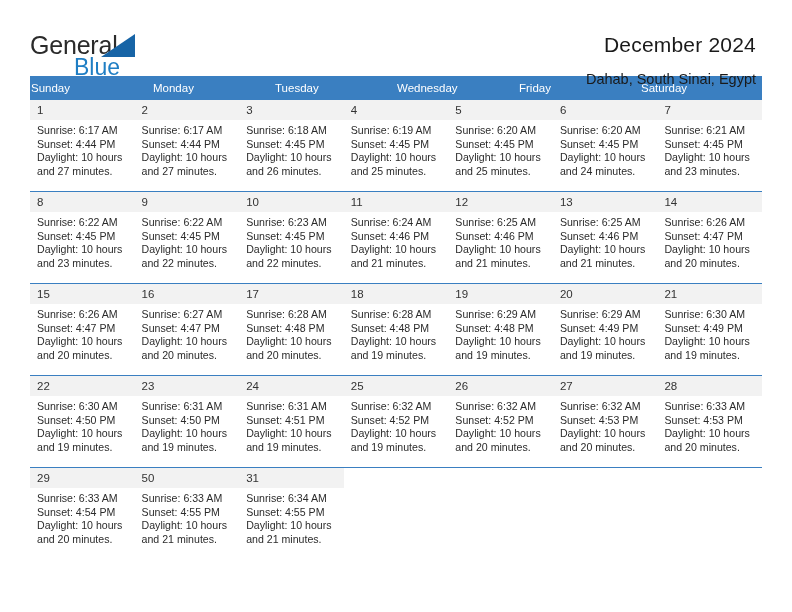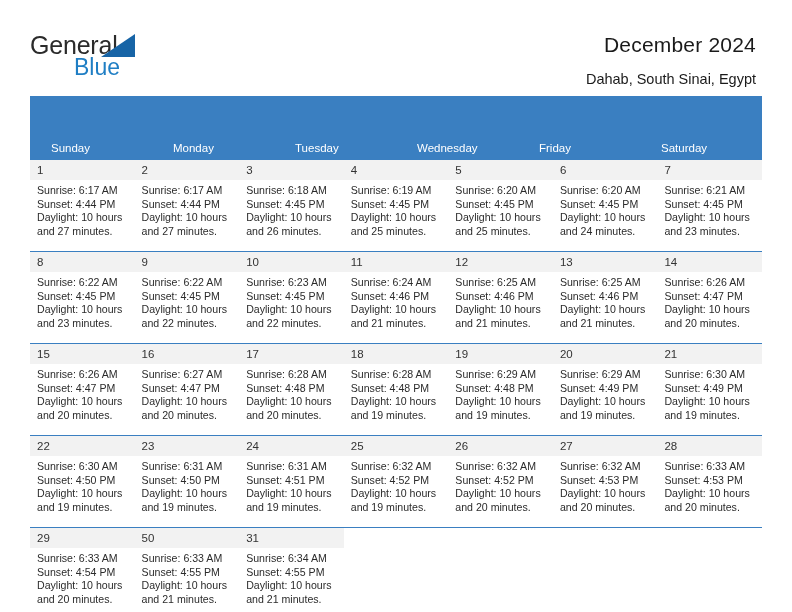--- a/index.html
+++ b/index.html
@@ -22,21 +22,21 @@
     box-sizing: border-box;
   }
 
   
   .header {
     display: flex;
     align-items: flex-start;
     justify-content: space-between;
     padding: 26px 36px 0 30px;
     box-sizing: border-box;
-    height: 96px;
+    height: 76px;
   }
   .logo {
     position: relative;
     width: 160px;
     height: 56px;
     padding-top: 6px;
     box-sizing: border-box;
   }
   .logo-general {
     font-size: 25px;
@@ -87,24 +87,23 @@
     box-sizing: border-box;
   }
   .dow-row {
     display: flex;
     background: #3a7fc1;
   }
   .dow-cell {
     flex: 1 1 0;
     color: #ffffff;
     font-size: 11.5px;
-    padding: 5px 8px 5px 21px;
+    padding: 5px 8px 5px 1px;
     box-sizing: border-box;
     line-height: 14px;
-    margin-top: 40px;
   }
   .week-row {
     display: flex;
     border-top: 1px solid #3a7fc1;
     margin-top: 7px;
   }
   .week-row:first-of-type {
     margin-top: 0;
     border-top: none;
   }

